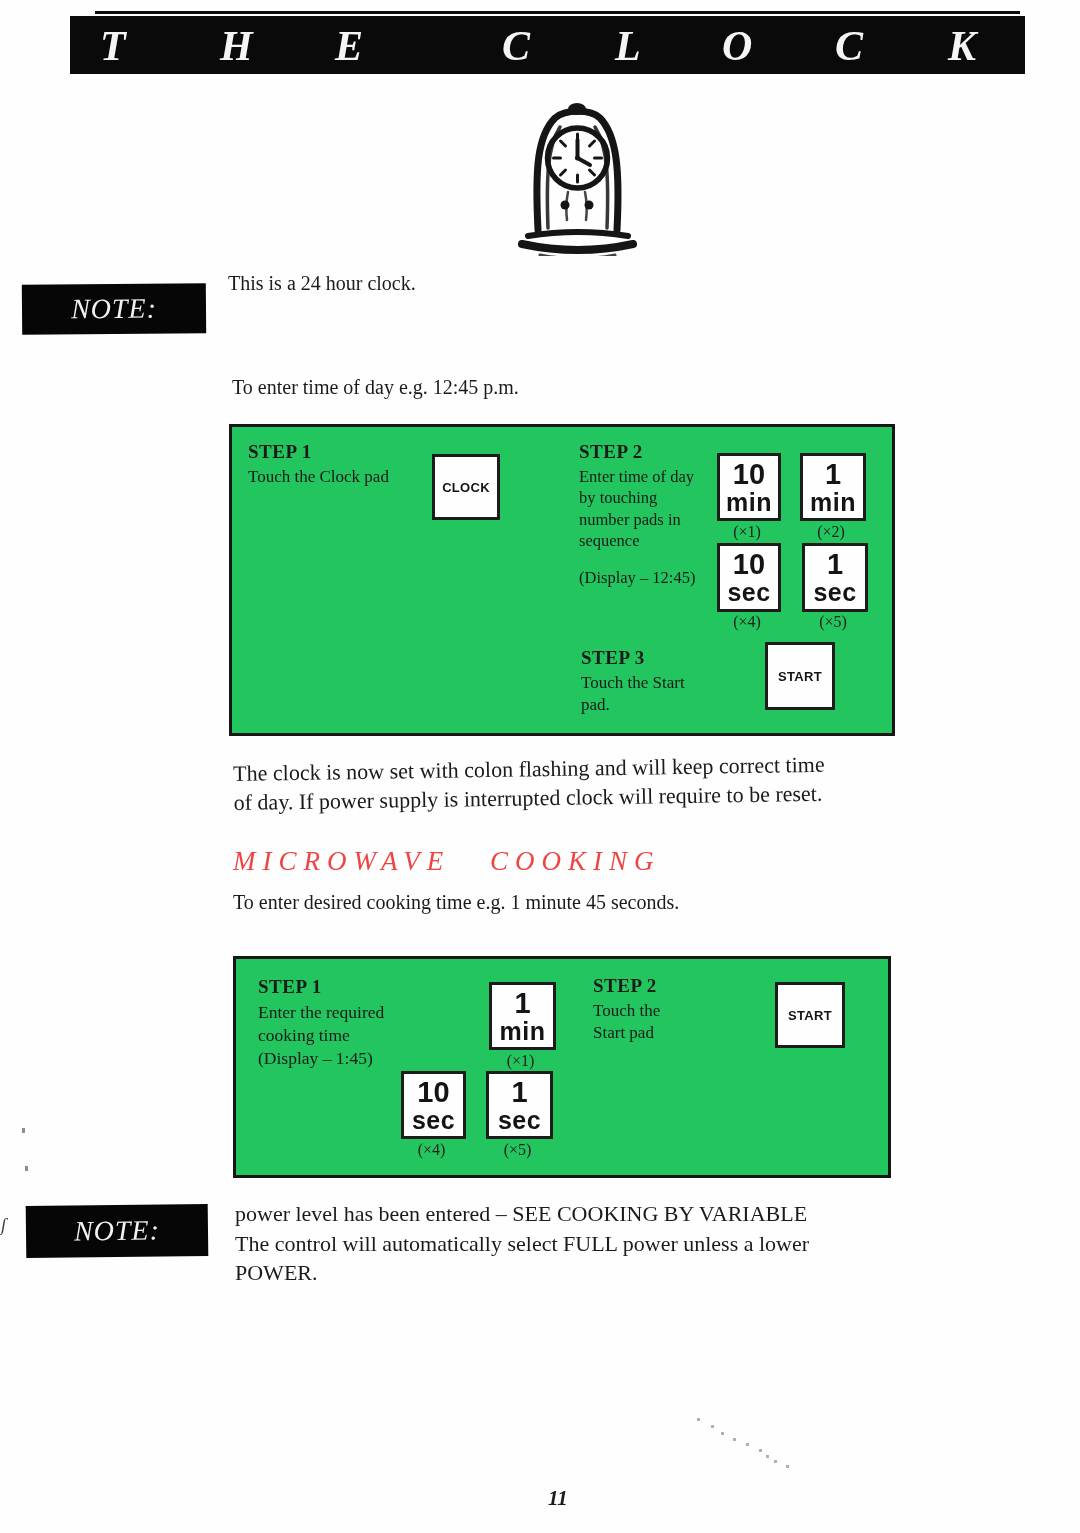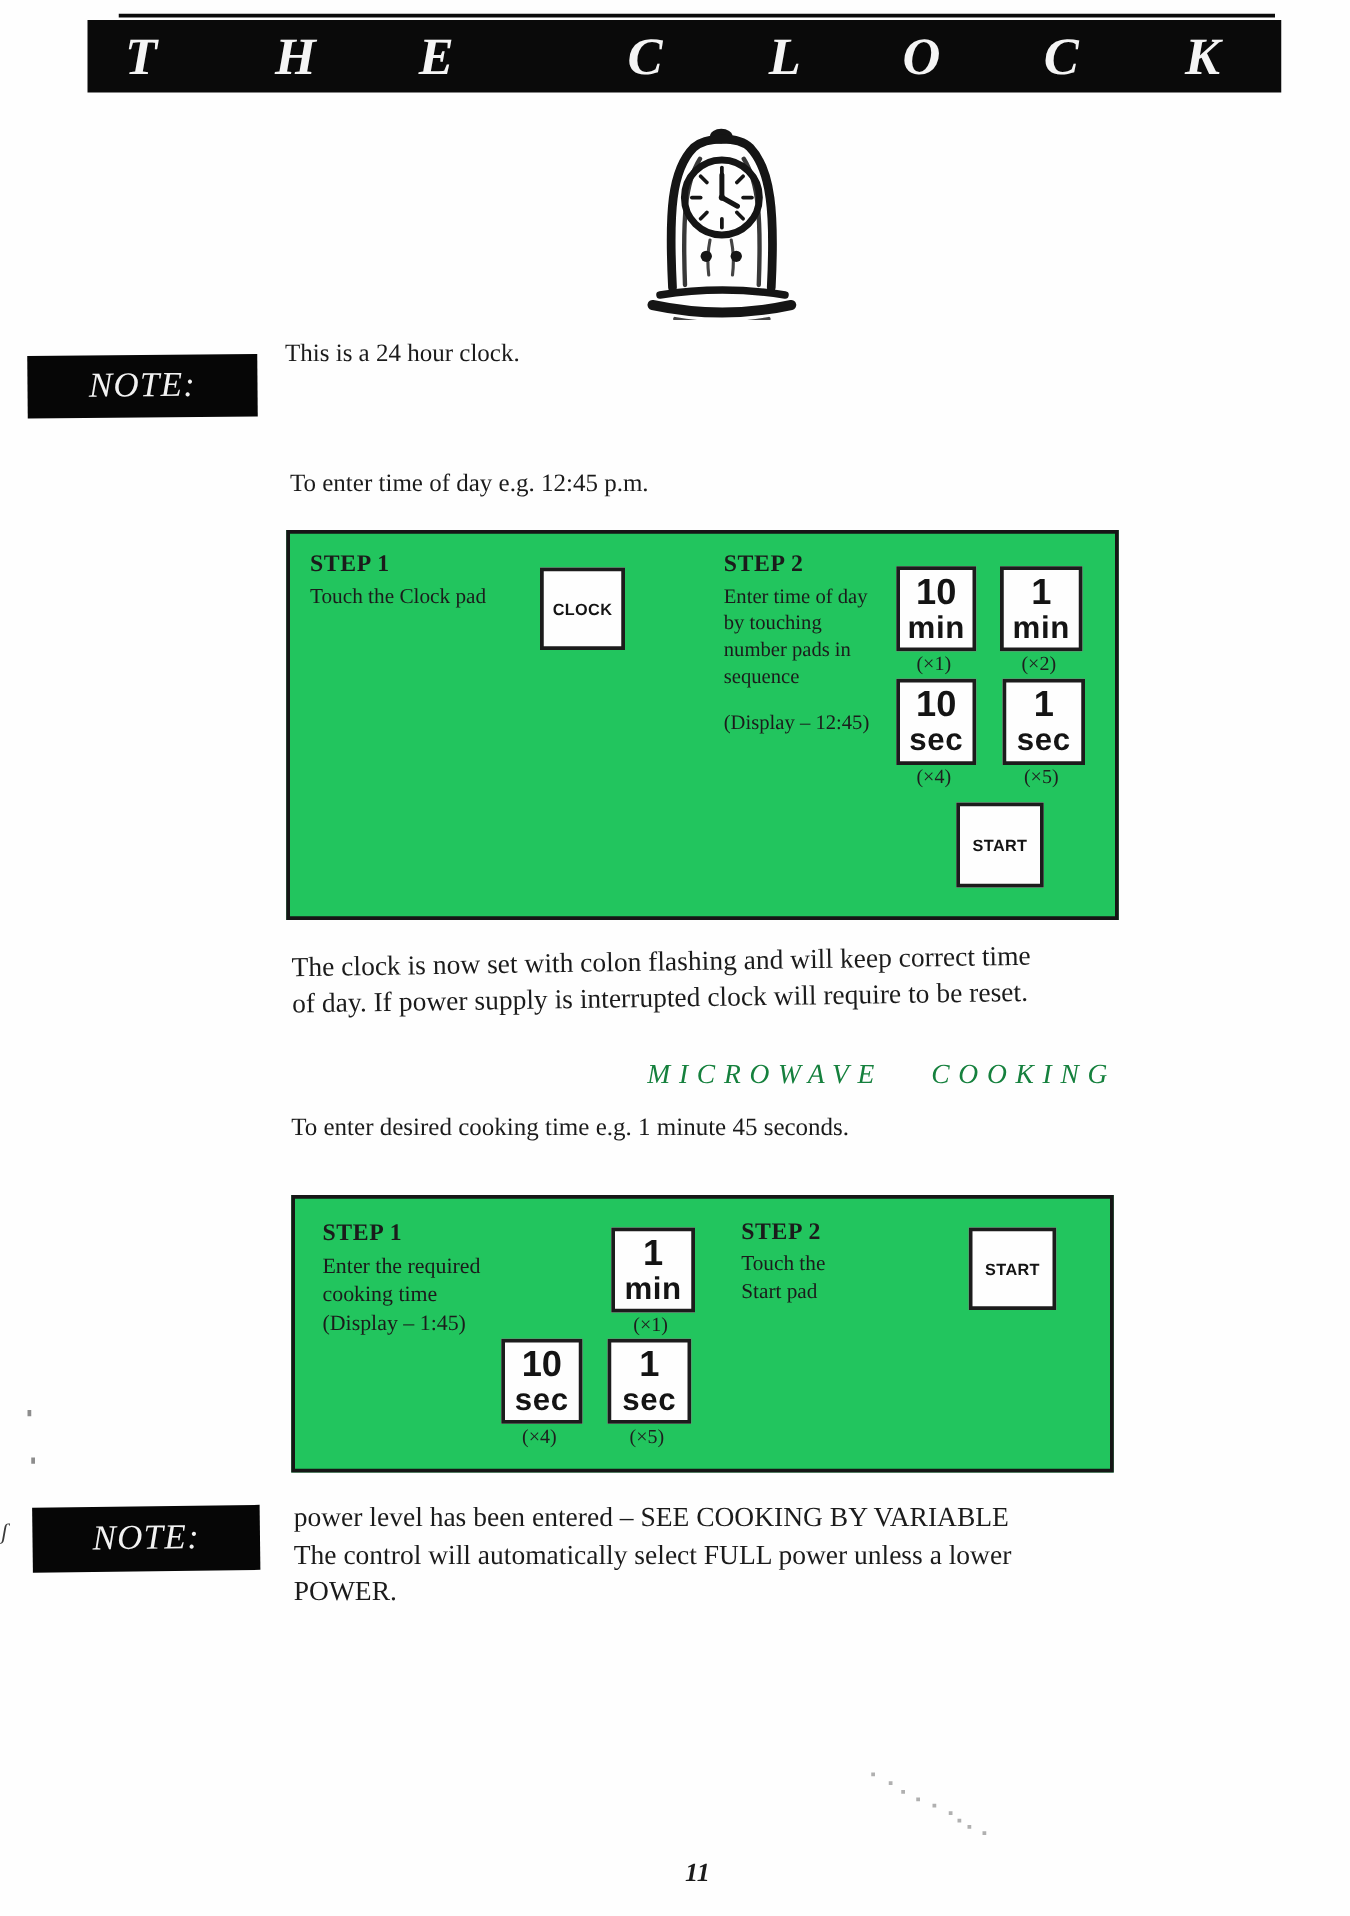--- a/index.html
+++ b/index.html
@@ -40,22 +40,22 @@
     display:flex;flex-direction:column;align-items:center;justify-content:center;
     font-family:"Liberation Sans",sans-serif;font-weight:bold;color:#141414;
   }
   .pad .pad-top{font-size:29px;line-height:30px;}
   .pad .pad-bottom{font-size:25px;line-height:27px;letter-spacing:.5px;}
   .pad.label-pad{font-size:13px;letter-spacing:.3px;}
   .times{position:absolute;font-size:16px;text-align:center;color:#1e1e1e;}
 
   
   .mw-heading{
-    position:absolute;left:233px;top:846px;width:660px;text-align:right;
-    font-style:italic;font-size:22px;letter-spacing:7px;word-spacing:26px;color:#15803d;
+    position:absolute;left:233px;top:846px;width:660px;text-align:left;
+    font-style:italic;font-size:27px;letter-spacing:7px;word-spacing:26px;color:#ef4444;
   }
 
   .page-num{position:absolute;left:548px;top:1486px;font-weight:bold;font-style:italic;font-size:21px;}
 
   .dot{position:absolute;width:3px;height:3px;background:#b0b0b0;}
   .speck{position:absolute;width:3px;height:5px;background:#8d8d8d;}
   .curl{position:absolute;left:1px;top:1215px;font-size:18px;color:#3a3a3a;font-style:italic;}
 </style>
 </head>
 <body>
@@ -148,20 +148,25 @@
       <span class="pad-top">10</span>
       <span class="pad-bottom">sec</span>
     </div>
     <div class="pad" style="left:570px;top:116px;width:60px;height:63px">
       <span class="pad-top">1</span>
       <span class="pad-bottom">sec</span>
     </div>
     <div class="times" style="left:485px;top:186px;width:60px">(×4)</div>
     <div class="times" style="left:570px;top:186px;width:62px">(×5)</div>
 
+    <div class="step-col" style="left:349px;top:220px">
+      <div class="step-head">STEP 3</div>
+      <span>Touch the Start</span>
+      <span>pad.</span>
+    </div>
 
     <div class="pad label-pad" style="left:533px;top:215px;width:64px;height:62px">
       <span>START</span>
     </div>
   </div>
 
   <div class="para" style="left:233px;top:759px;transform:rotate(-0.9deg);transform-origin:left top">
     <span>The clock is now set with colon flashing and will keep correct time</span>
     <span>of day. If power supply is interrupted clock will require to be reset.</span>
   </div>

